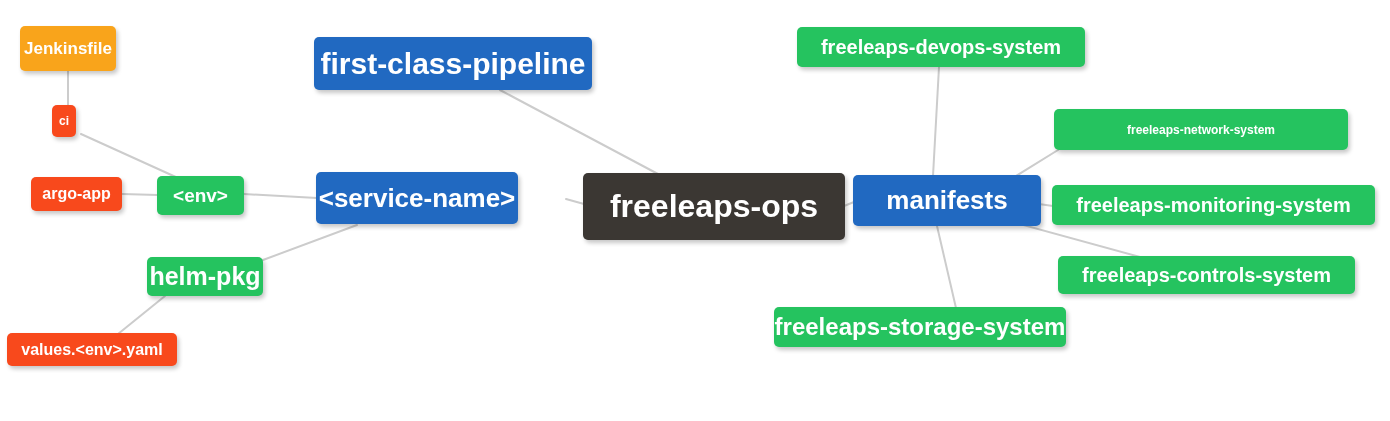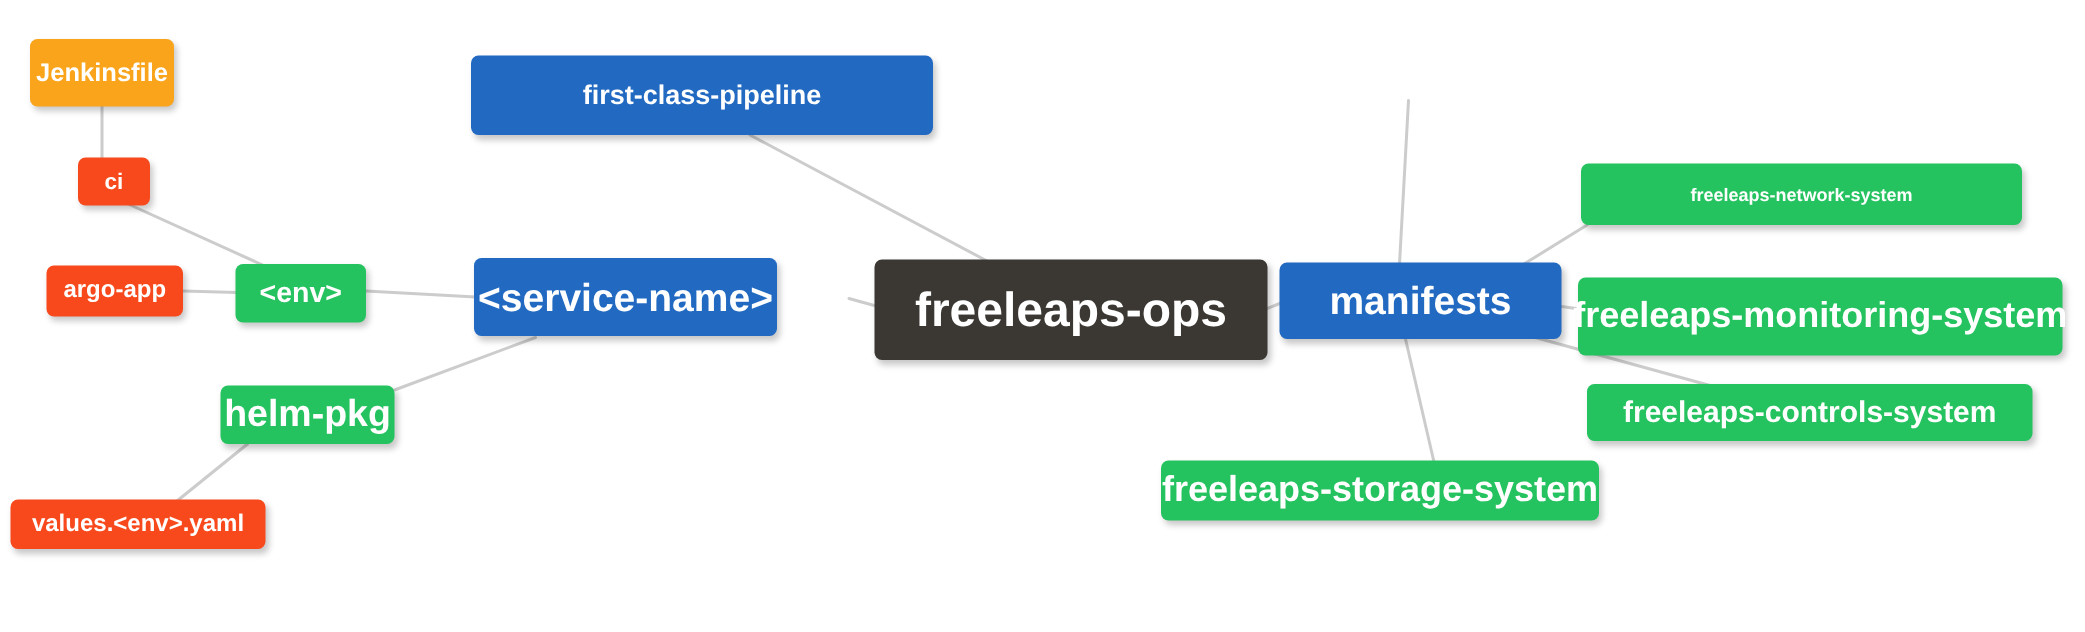--- a/index.html
+++ b/index.html
@@ -20,32 +20,32 @@
     color: #ffffff;
     font-weight: bold;
     border-radius: 5px;
     box-shadow: 2px 3px 4px rgba(0,0,0,0.22);
     white-space: nowrap;
     cursor: pointer;
     box-sizing: border-box;
   }
   
   .n-jenkinsfile        { left: 20px;   top: 26px;  width: 96px;  height: 45px; font-size: 17px; }
-  .n-ci                 { left: 52px;   top: 105px; width: 48px;  height: 32px; font-size: 15px; }
+  .n-ci                 { left: 52px;   top: 105px; width: 24px;  height: 32px; font-size: 12px; }
   .n-argo-app           { left: 31px;   top: 177px; width: 91px;  height: 34px; font-size: 16px; }
   .n-env                { left: 157px;  top: 176px; width: 87px;  height: 39px; font-size: 19px; }
   .n-helm-pkg           { left: 147px;  top: 257px; width: 116px; height: 39px; font-size: 25px; }
   .n-values-env-yaml    { left: 7px;    top: 333px; width: 170px; height: 33px; font-size: 16px; }
-  .n-first-class-pipeline { left: 314px; top: 37px;  width: 308px; height: 53px; font-size: 18px; }
+  .n-first-class-pipeline { left: 314px; top: 37px;  width: 278px; height: 53px; font-size: 30px; }
   .n-service-name       { left: 316px;  top: 172px; width: 202px; height: 52px; font-size: 26px; }
   .n-freeleaps-ops      { left: 583px;  top: 173px; width: 262px; height: 67px; font-size: 32px; }
   .n-manifests          { left: 853px;  top: 175px; width: 188px; height: 51px; font-size: 26px; }
   .n-devops-system      { left: 797px;  top: 27px;  width: 288px; height: 40px; font-size: 20px; }
   .n-network-system     { left: 1054px; top: 109px; width: 294px; height: 41px; font-size: 12px; }
-  .n-monitoring-system  { left: 1052px; top: 185px; width: 323px; height: 52px; font-size: 24px; }
+  .n-monitoring-system  { left: 1052px; top: 185px; width: 323px; height: 40px; font-size: 20px; }
   .n-controls-system    { left: 1058px; top: 256px; width: 297px; height: 38px; font-size: 20px; }
   .n-storage-system     { left: 774px;  top: 307px; width: 292px; height: 40px; font-size: 24px; }
 </style>
 </head>
 <body>
 
 <div class="canvas">
 
   <svg class="edges" width="1390" height="421">
       <line x1="68" y1="57" x2="68" y2="106" stroke="#cccccc" stroke-width="2" stroke-linecap="round"></line>
@@ -77,20 +77,21 @@
   <div class="node n-values-env-yaml" style="background: rgb(248, 73, 28);">values.&lt;env&gt;.yaml</div>
 
   <div class="node n-first-class-pipeline" style="background: rgb(33, 105, 193);">first-class-pipeline</div>
 
   <div class="node n-service-name" style="background: rgb(33, 105, 193);">&lt;service-name&gt;</div>
 
   <div class="node n-freeleaps-ops" style="background: rgb(59, 55, 51);">freeleaps-ops</div>
 
   <div class="node n-manifests" style="background: rgb(33, 105, 193);">manifests</div>
 
+  <div class="node n-devops-system" style="background: rgb(37, 195, 95);">freeleaps-devops-system</div>
 
   <div class="node n-network-system" style="background: rgb(37, 195, 95);">freeleaps-network-system</div>
 
   <div class="node n-monitoring-system" style="background: rgb(37, 195, 95);">freeleaps-monitoring-system</div>
 
   <div class="node n-controls-system" style="background: rgb(37, 195, 95);">freeleaps-controls-system</div>
 
   <div class="node n-storage-system" style="background: rgb(37, 195, 95);">freeleaps-storage-system</div>
 
 </div>

